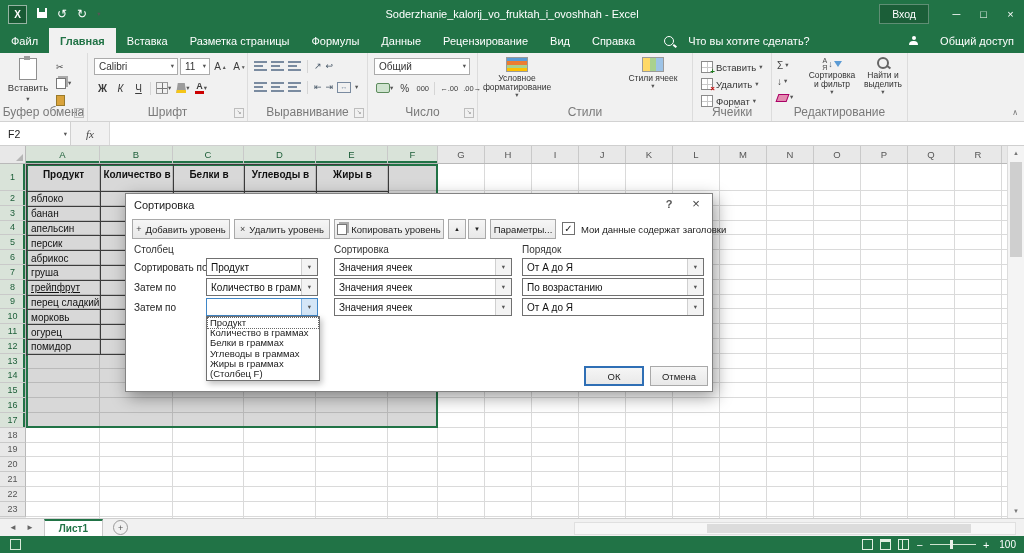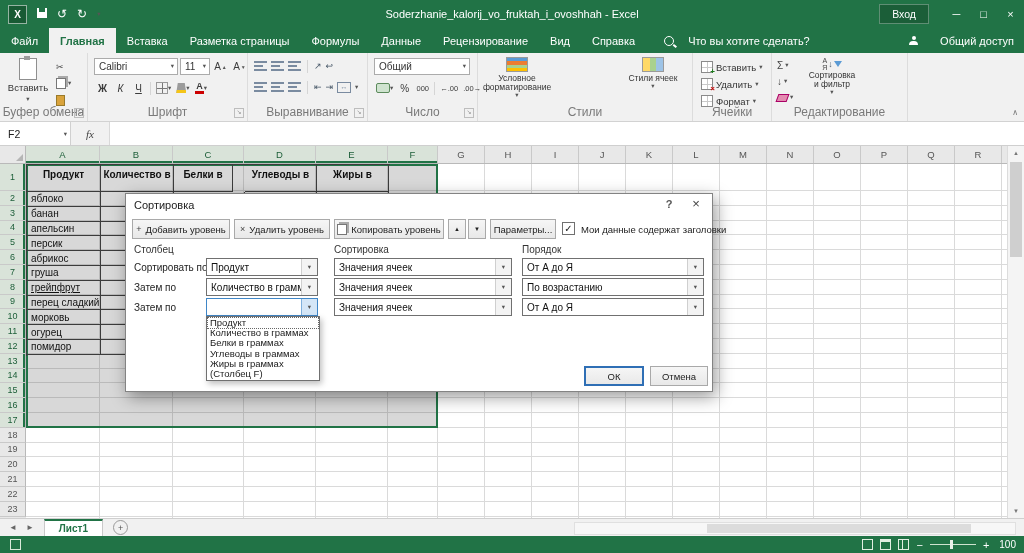--- a/index.html
+++ b/index.html
@@ -365,20 +365,25 @@
           <span>
             <i>А</i>
             <i>Я</i>
           </span>
           <b>↓</b>
           <span class="funnel"></span>
         </span>
       <span class="sl">Сортировка и фильтр</span>
       <span class="dd">▾</span>
     </div>
+    <div class="edbig" style="left:88px;width:46px">
+      <span class="ico-lens"></span>
+      <span class="sl">Найти и выделить</span>
+      <span class="dd">▾</span>
+    </div>
     <div class="glabel">Редактирование</div>
   </div>
 
   <div class="rib-collapse">∧</div>
 </div>
 
 <div class="fbar">
   <div class="namebox">
     <span>F2</span>
     <span class="dd nb-dd">▾</span>
@@ -474,21 +479,21 @@
     <div class="hline" style="top: 277.6px;"></div>
     <div class="hline" style="top: 292.4px;"></div>
     <div class="hline" style="top: 307.2px;"></div>
     <div class="hline" style="top: 322px;"></div>
     <div class="hline" style="top: 336.8px;"></div>
     <div class="hline" style="top: 351.6px;"></div>
     <div class="selection" style="width: 412px; height: 263.8px;"></div>
     <div class="tblwrap" style="width: 363px; height: 190.8px;">
       <div class="tcell thead" style="left: 0px; width: 74px; top: 0px; height: 27px;">Продукт</div>
       <div class="tcell thead" style="left: 74px; width: 73px; top: 0px; height: 27px;">Количество в</div>
-      <div class="tcell thead" style="left: 147px; width: 59px; top: 0px; height: 27px;">Белки в</div>
+      <div class="tcell thead" style="left: 147px; width: 71px; top: 0px; height: 27px;">Белки в</div>
       <div class="tcell thead" style="left: 218px; width: 72px; top: 0px; height: 27px;">Углеводы в</div>
       <div class="tcell thead" style="left: 290px; width: 72px; top: 0px; height: 27px;">Жиры в</div>
       <div class="tcell tprod" style="left: 0px; width: 74px; top: 27px; height: 14.8px;">яблоко</div>
       <div class="tcell tprod" style="left: 0px; width: 74px; top: 41.8px; height: 14.8px;">банан</div>
       <div class="tcell tprod" style="left: 0px; width: 74px; top: 56.6px; height: 14.8px;">апельсин</div>
       <div class="tcell tprod" style="left: 0px; width: 74px; top: 71.4px; height: 14.8px;">персик</div>
       <div class="tcell tprod" style="left: 0px; width: 74px; top: 86.2px; height: 14.8px;">абрикос</div>
       <div class="tcell tprod" style="left: 0px; width: 74px; top: 101px; height: 14.8px;">груша</div>
       <div class="tcell tprod" style="left: 0px; width: 74px; top: 115.8px; height: 15px; text-decoration: underline;">грейпфрут</div>
       <div class="tcell tprod" style="left: 0px; width: 74px; top: 130.6px; height: 14.8px;">перец сладкий</div>

